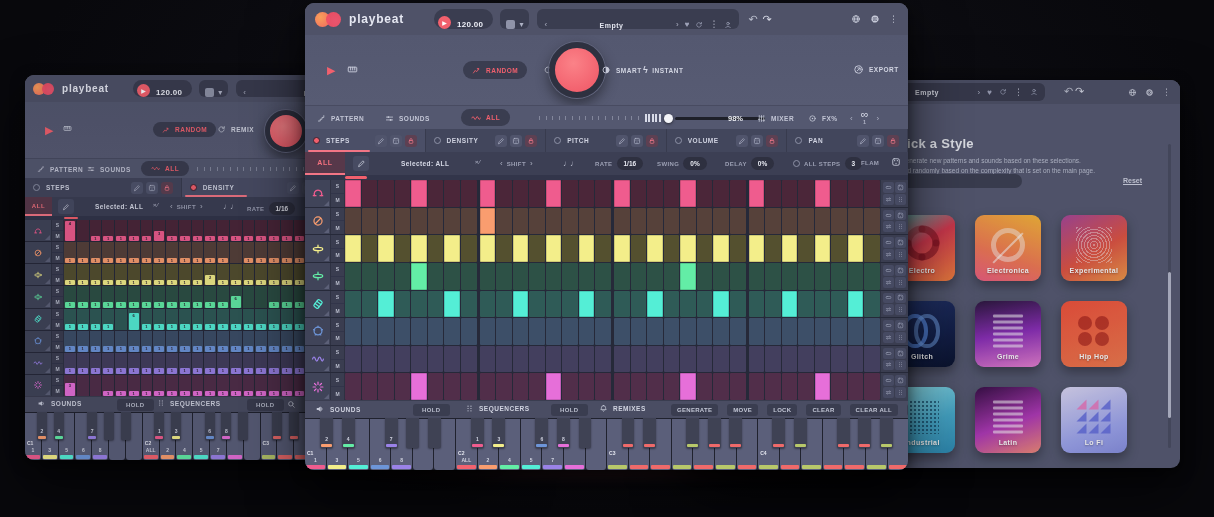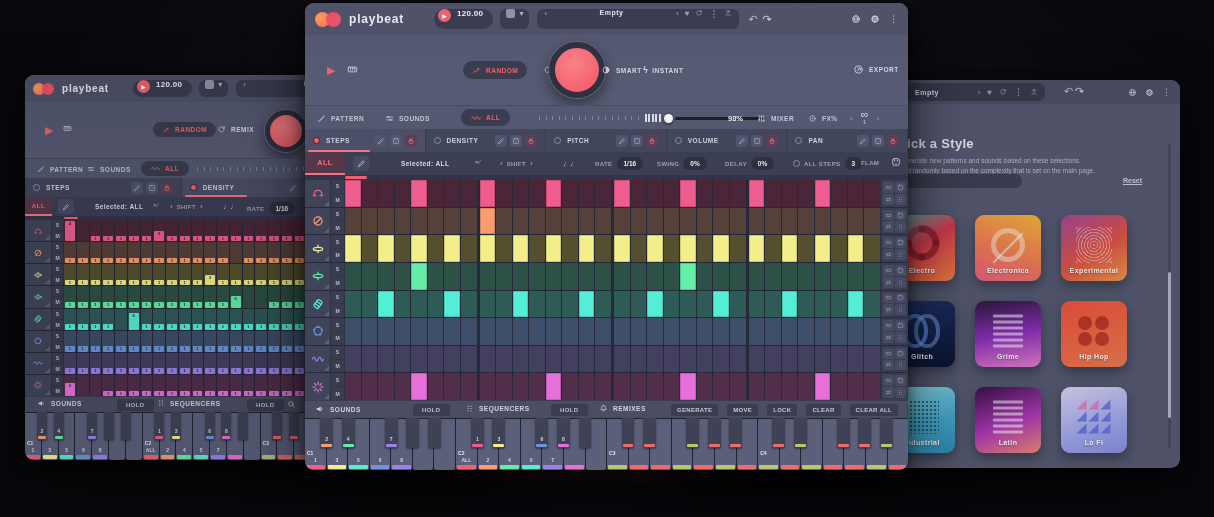--- a/index.html
+++ b/index.html
@@ -9,21 +9,21 @@
 
   .window{position:absolute;background:#575b73;border-radius:9px;overflow:hidden;box-shadow:0 22px 55px rgba(0,0,0,.65), 0 4px 14px rgba(0,0,0,.5);}
   .lw{left:25px;top:75px;width:470px;height:385px;z-index:1;}
   .rw{left:690px;top:80px;width:490px;height:388px;z-index:1;}
   .cw{left:305px;top:3px;width:603px;height:467px;z-index:3;}
   .lw:after,.rw:after{content:"";position:absolute;inset:0;background:rgba(8,8,16,.10);pointer-events:none;}
 
   
   .ic{display:inline-flex;align-items:center;justify-content:center;line-height:0;}
   .ic svg{display:block;}
-  .pill{background:#3a3d50;border-radius:10px;display:flex;align-items:flex-start;}
+  .pill{background:#3a3d50;border-radius:10px;display:flex;align-items:flex-end;}
 
   
   .titlebar{position:relative;background:#4f5268;display:flex;align-items:center;}
   .cw .titlebar{height:32px;padding:0 10px;}
   .lw .titlebar{height:27px;padding:0 8px;}
   .logo{position:relative;width:26px;height:15px;flex:none;}
   .logo i{position:absolute;top:0;width:15px;height:15px;border-radius:50%;}
   .logo i:first-child{left:0;background:radial-gradient(circle at 35% 35%, #f9a05a, #f2695f);}
   .logo i:last-child{left:11px;background:radial-gradient(circle at 65% 60%, #f2556e, #ef4b60);opacity:.95;}
   .lw .logo{width:21px;height:12px;} .lw .logo i{width:12px;height:12px;} .lw .logo i:last-child{left:9px;}

